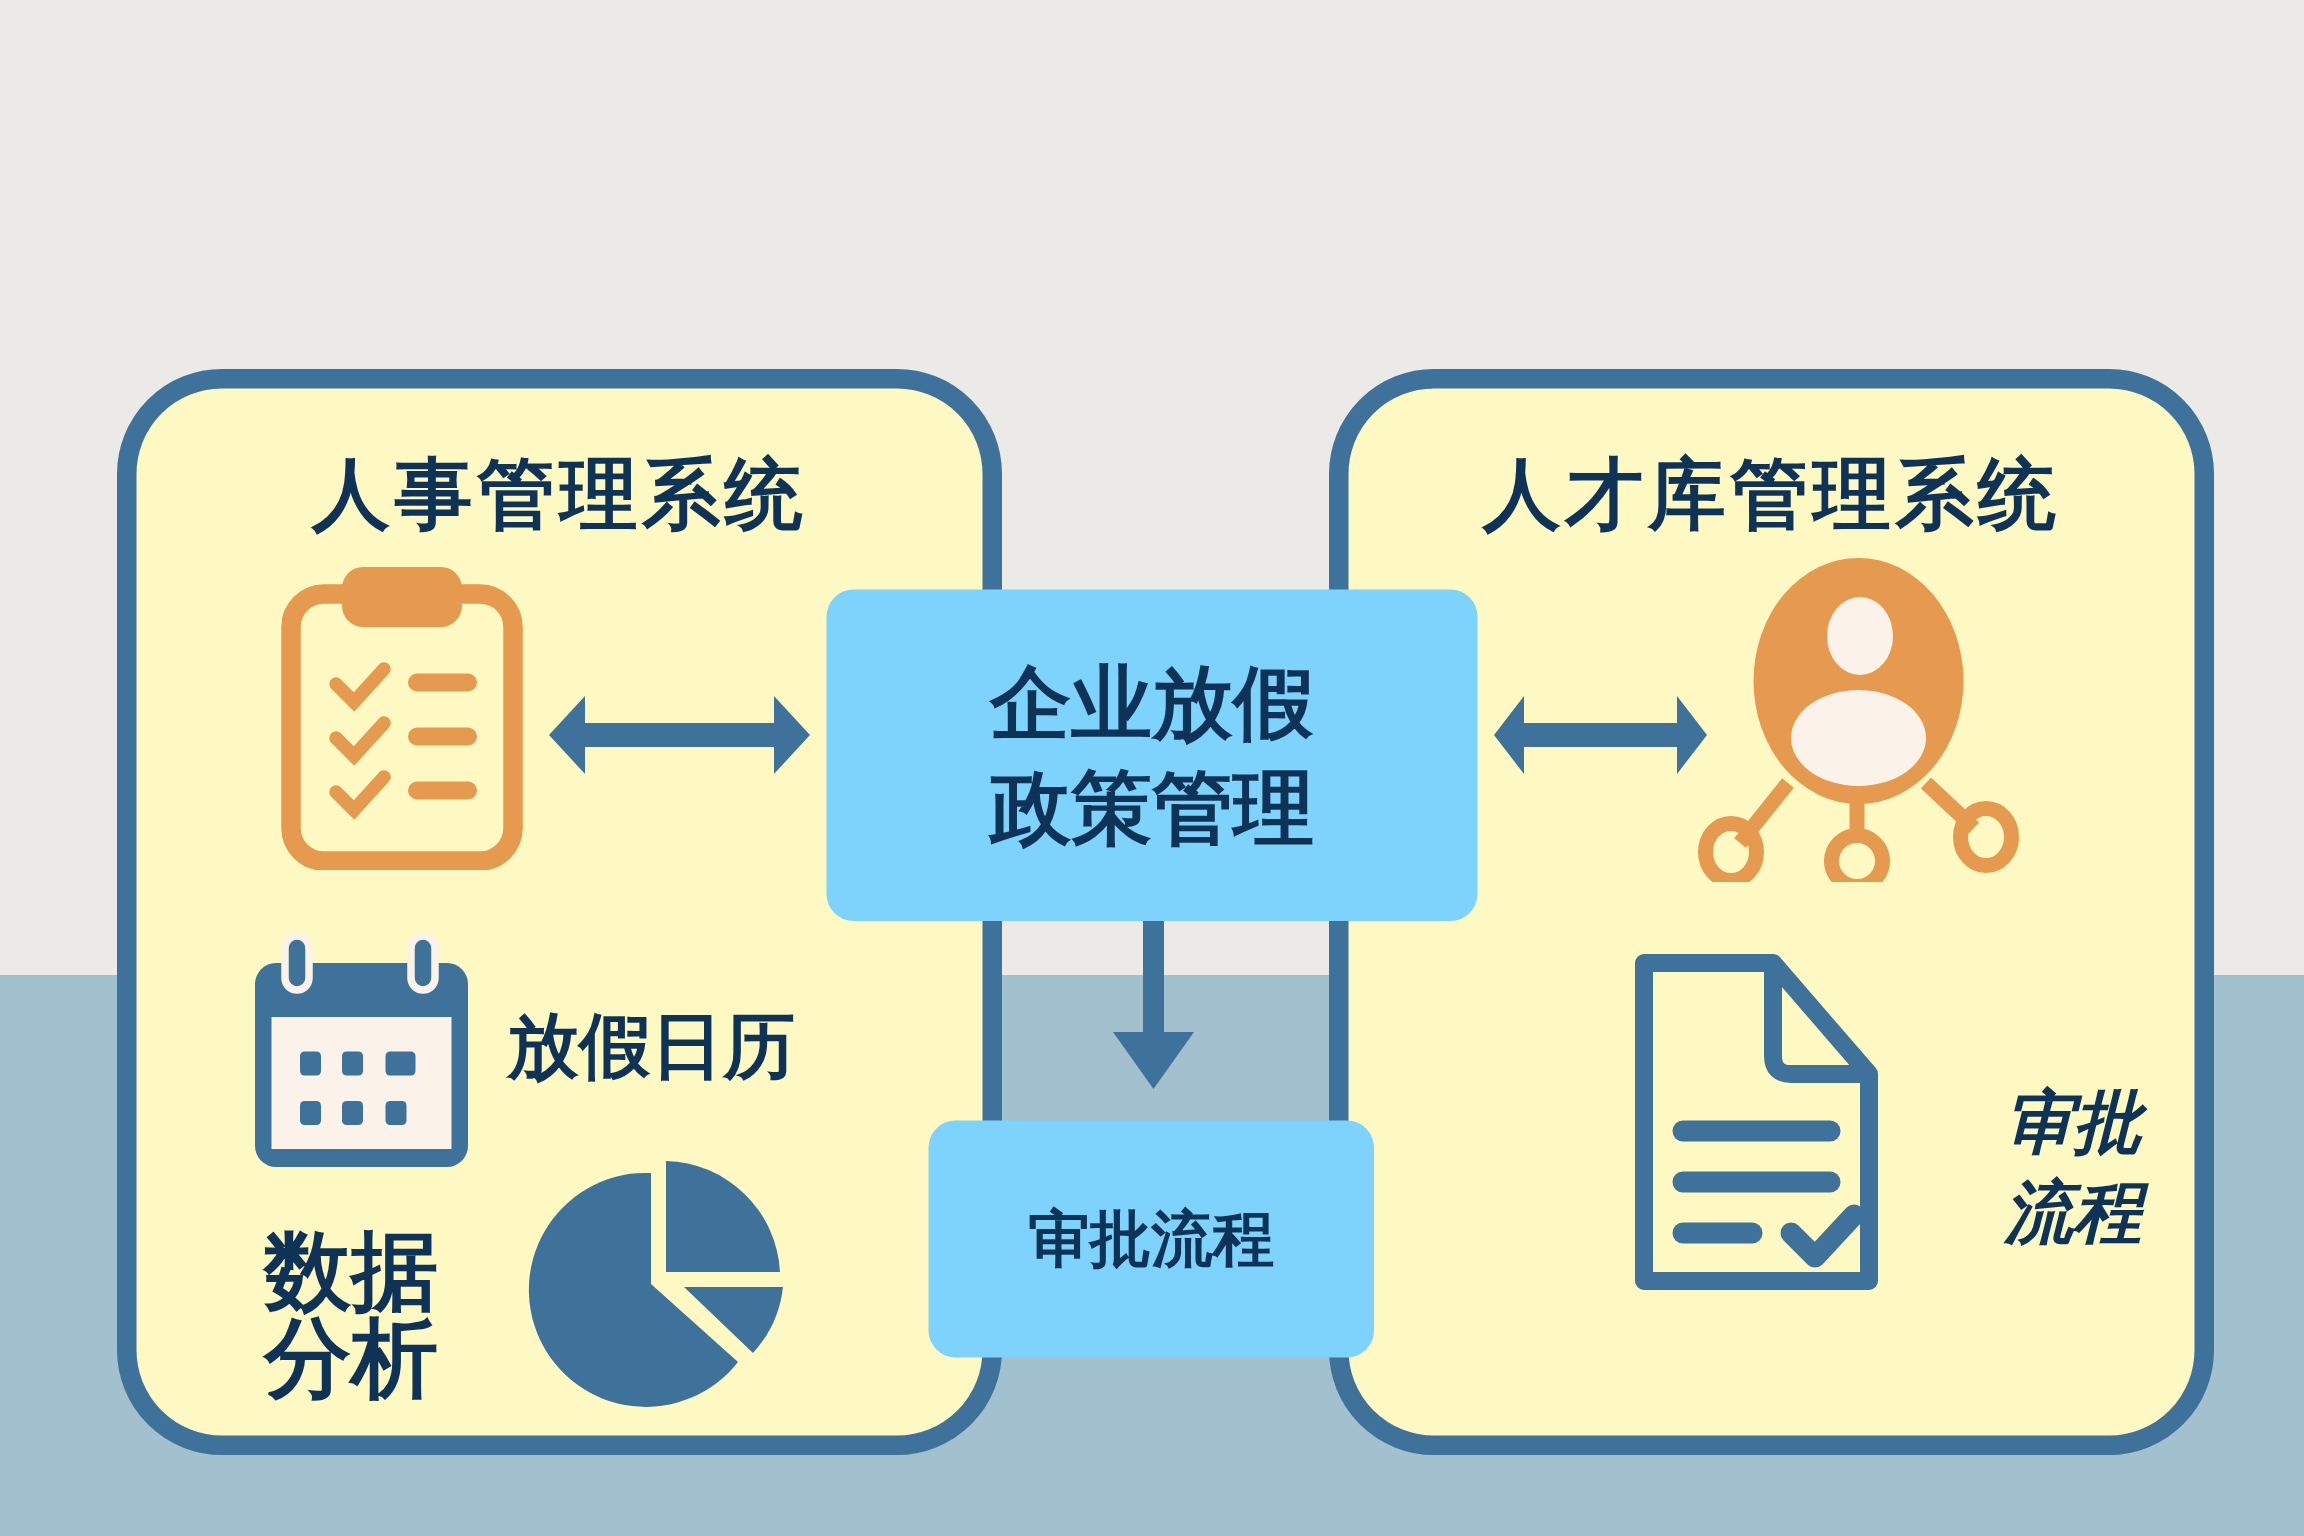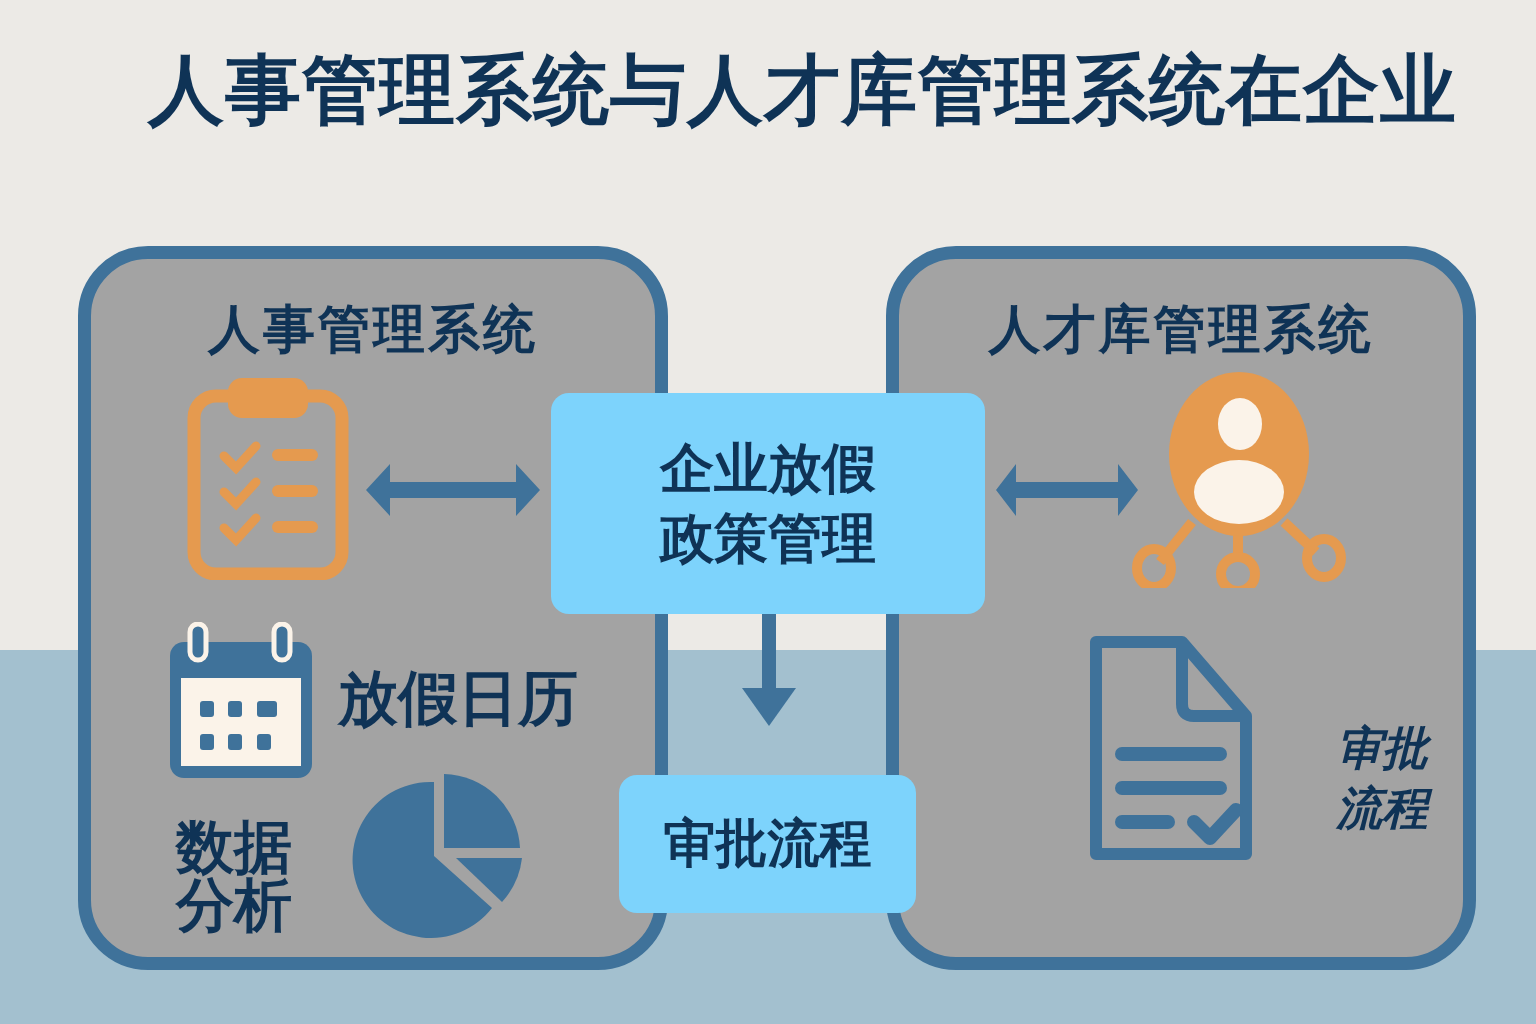--- a/index.html
+++ b/index.html
@@ -9,44 +9,43 @@
     font-family: "DejaVu Sans", "Liberation Sans", sans-serif;
   }
   .title {
     position: absolute; left: 148px; top: 44px; width: 1320px;
     color: #0F3356; font-weight: bold; font-size: 76px; line-height: 92px;
     letter-spacing: 1px;
   }
   .title div { white-space: nowrap; }
   .panel {
     position: absolute; top: 246px; width: 564px; height: 698px;
-    border: 13px solid #3F729A; border-radius: 70px; background: #a3a3a3;
+    border: 13px solid #3F729A; border-radius: 70px; background: #fef9c3;
   }
   .panel.left { left: 78px; }
   .panel.right { left: 886px; }
   .panel-title {
     position: absolute; left: 0; right: 0; top: 36px; text-align: center;
     color: #0F3356; font-weight: bold; font-size: 52px; letter-spacing: 3px;
   }
   .abs { position: absolute; }
-  .label { color: #0F3356; font-weight: bold; font-size: 60px; line-height: 56px; }
+  .label { color: #0F3356; font-weight: bold; font-size: 48px; line-height: 56px; }
   .center-box {
     position: absolute; background: #7dd3fc; border-radius: 18px;
     color: #0F3356; font-weight: bold; text-align: center;
     display: flex; align-items: center; justify-content: center;
   }
   .center-box.main { left: 551px; top: 393px; width: 434px; height: 221px; font-size: 54px; line-height: 70px; }
-  .center-box.sub { left: 619px; top: 747px; width: 297px; height: 138px; font-size: 52px; margin-top: 28px; }
+  .center-box.sub { left: 619px; top: 747px; width: 297px; height: 158px; font-size: 41px; }
   svg { display: block; }
 </style>
 </head>
 <body>
 
 <div class="title">
-  <div>人事管理系统与人才库管理系统在企业</div>
 </div>
 
 <div class="panel left">
   <div class="panel-title">人事管理系统</div>
 </div>
 
 <div class="panel right">
   <div class="panel-title">人才库管理系统</div>
 </div>
 

